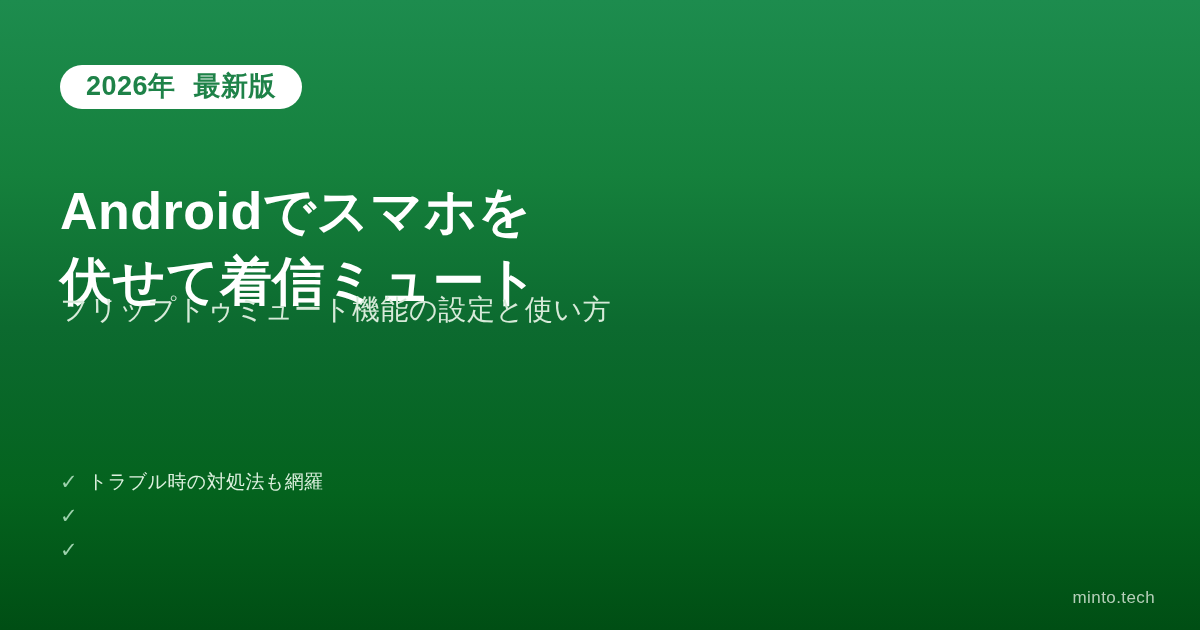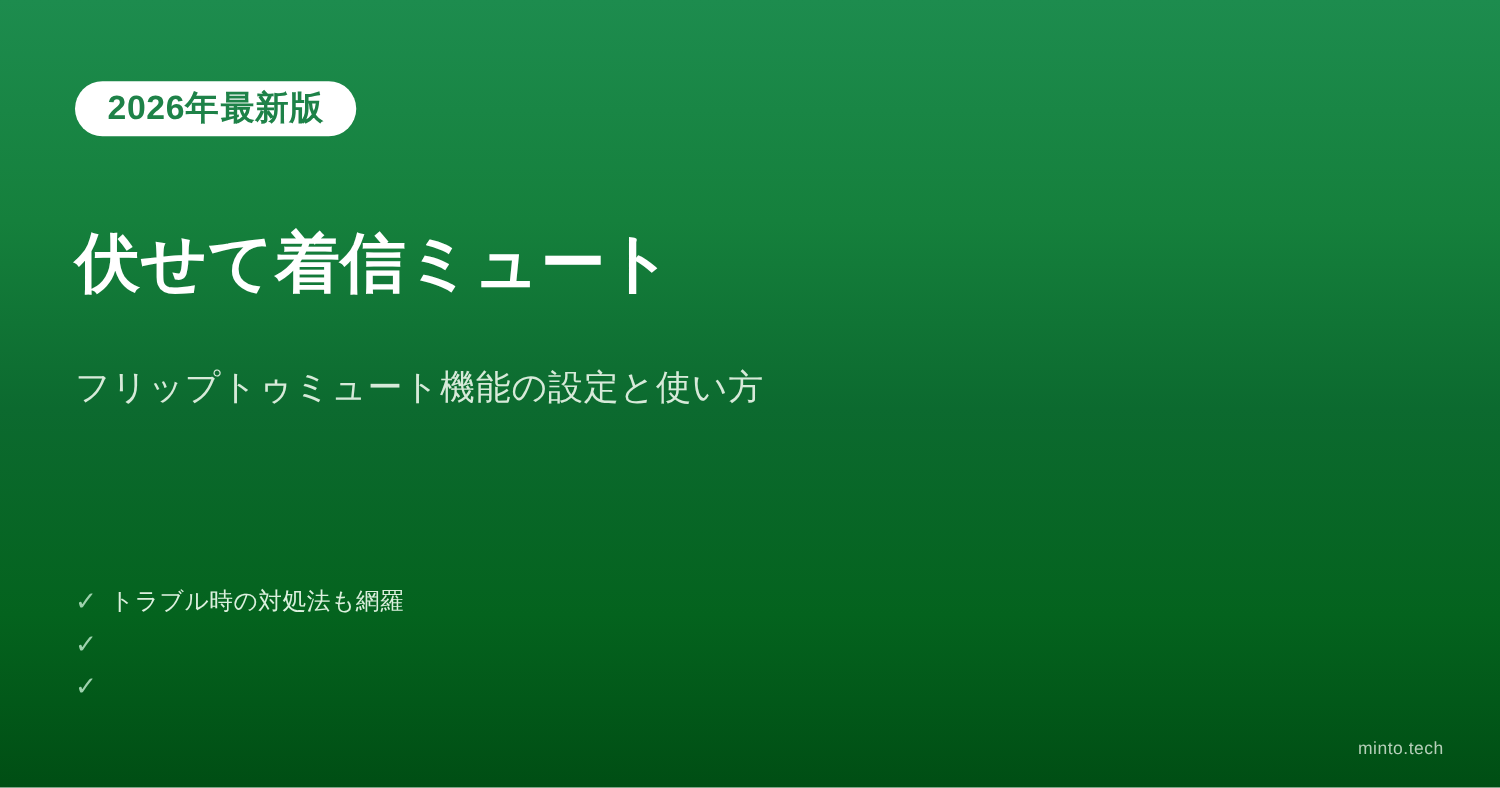--- a/index.html
+++ b/index.html
@@ -30,21 +30,21 @@
 
   
   .badge-row {
     position: absolute;
     left: 60px;
     top: 65px;
   }
   .badge {
     display: inline-flex;
     align-items: center;
-    gap: 1px;
+    gap: 18px;
     background: #ffffff;
     border-radius: 999px;
     padding: 7px 26px 9px 26px;
     color: #1e8248;
     font-size: 27px;
     font-weight: bold;
     line-height: 1.05;
     letter-spacing: 0.5px;
     white-space: nowrap;
   }
@@ -109,39 +109,40 @@
     line-height: 24px;
     letter-spacing: 0.4px;
   }
 
   
   .footer {
     position: absolute;
     right: 45px;
     bottom: 22px;
     color: #b6cfb9;
-    font-size: 14px;
+    font-size: 17px;
     letter-spacing: 0.4px;
     line-height: 20px;
     margin-left: 8px;
   }
 </style>
 </head>
 <body>
 
 <div id="og-card">
 
   <div class="badge-row">
     <div class="badge">
       <span class="badge-year">2026年</span>
       <span class="badge-label">最新版</span>
     </div>
   </div>
 
   <h1 class="title">
+    <span class="title-line">Androidでスマホを</span>
     <span class="title-line">伏せて着信ミュート</span>
   </h1>
 
   <div class="subtitle">フリップトゥミュート機能の設定と使い方</div>
 
   <div class="features">
     <div class="feature-item">
       <span class="check-icon">✓</span>
       <span class="feature-text">トラブル時の対処法も網羅</span>
     </div>

